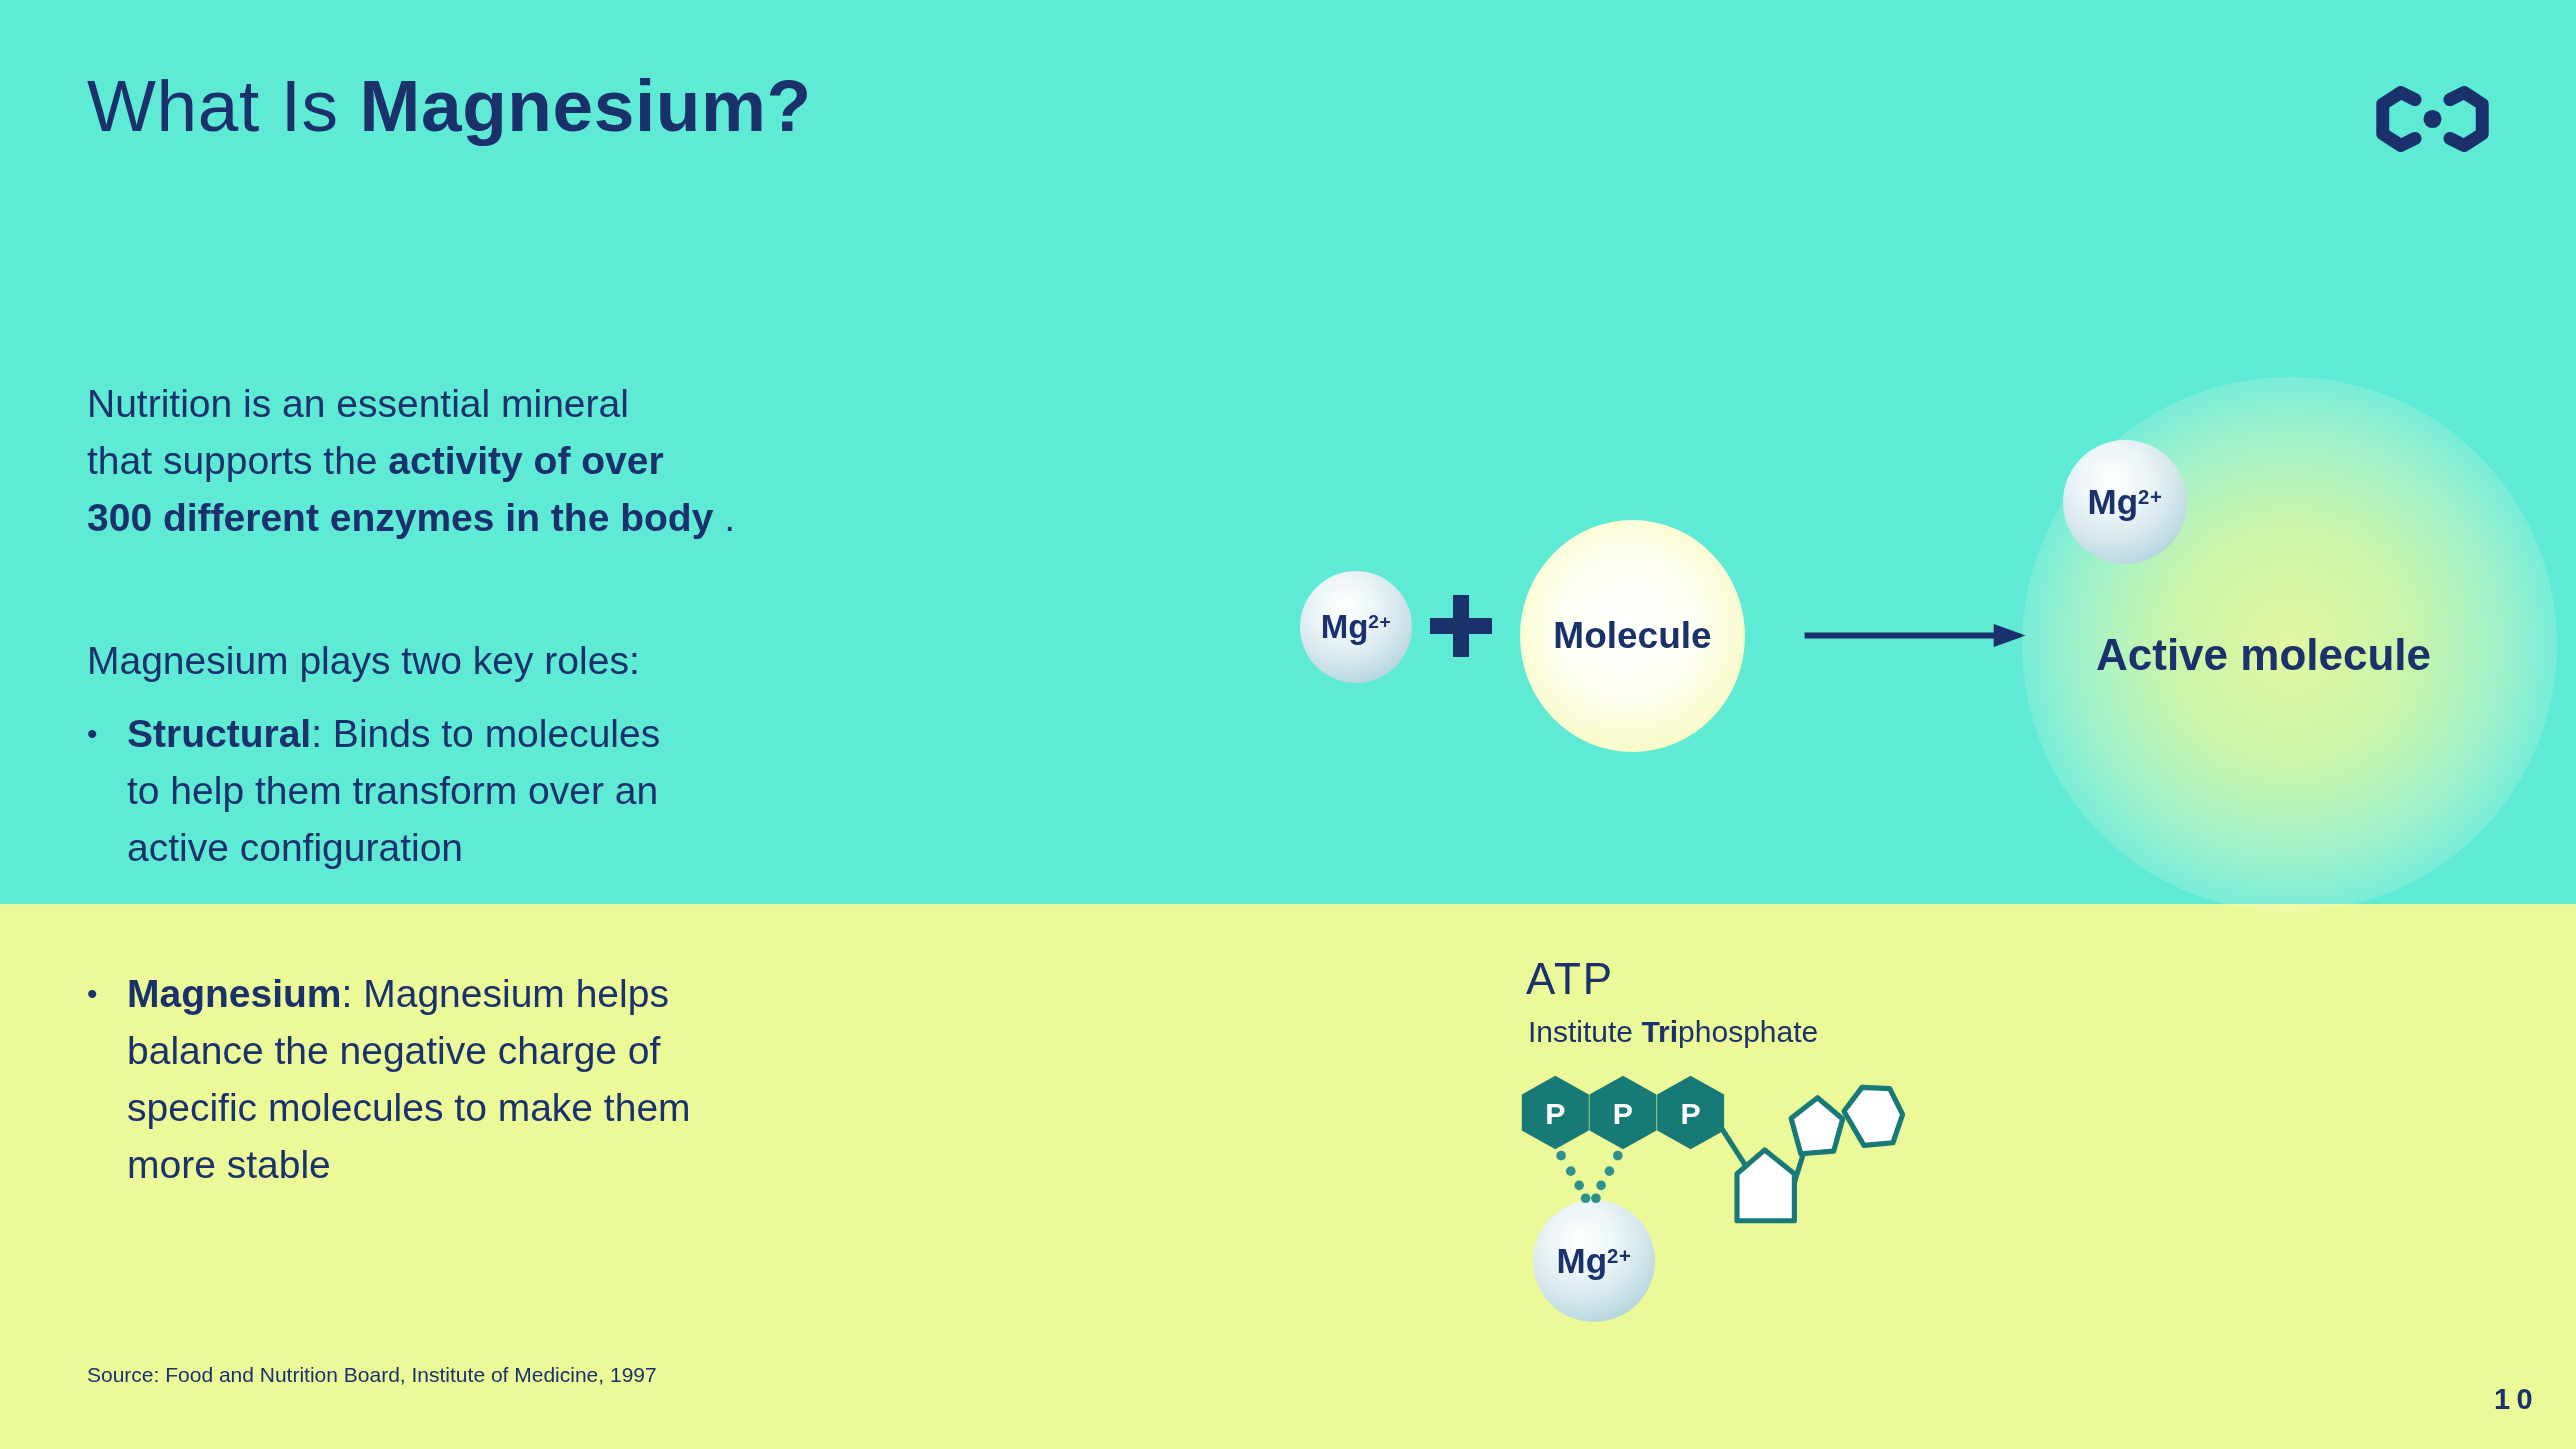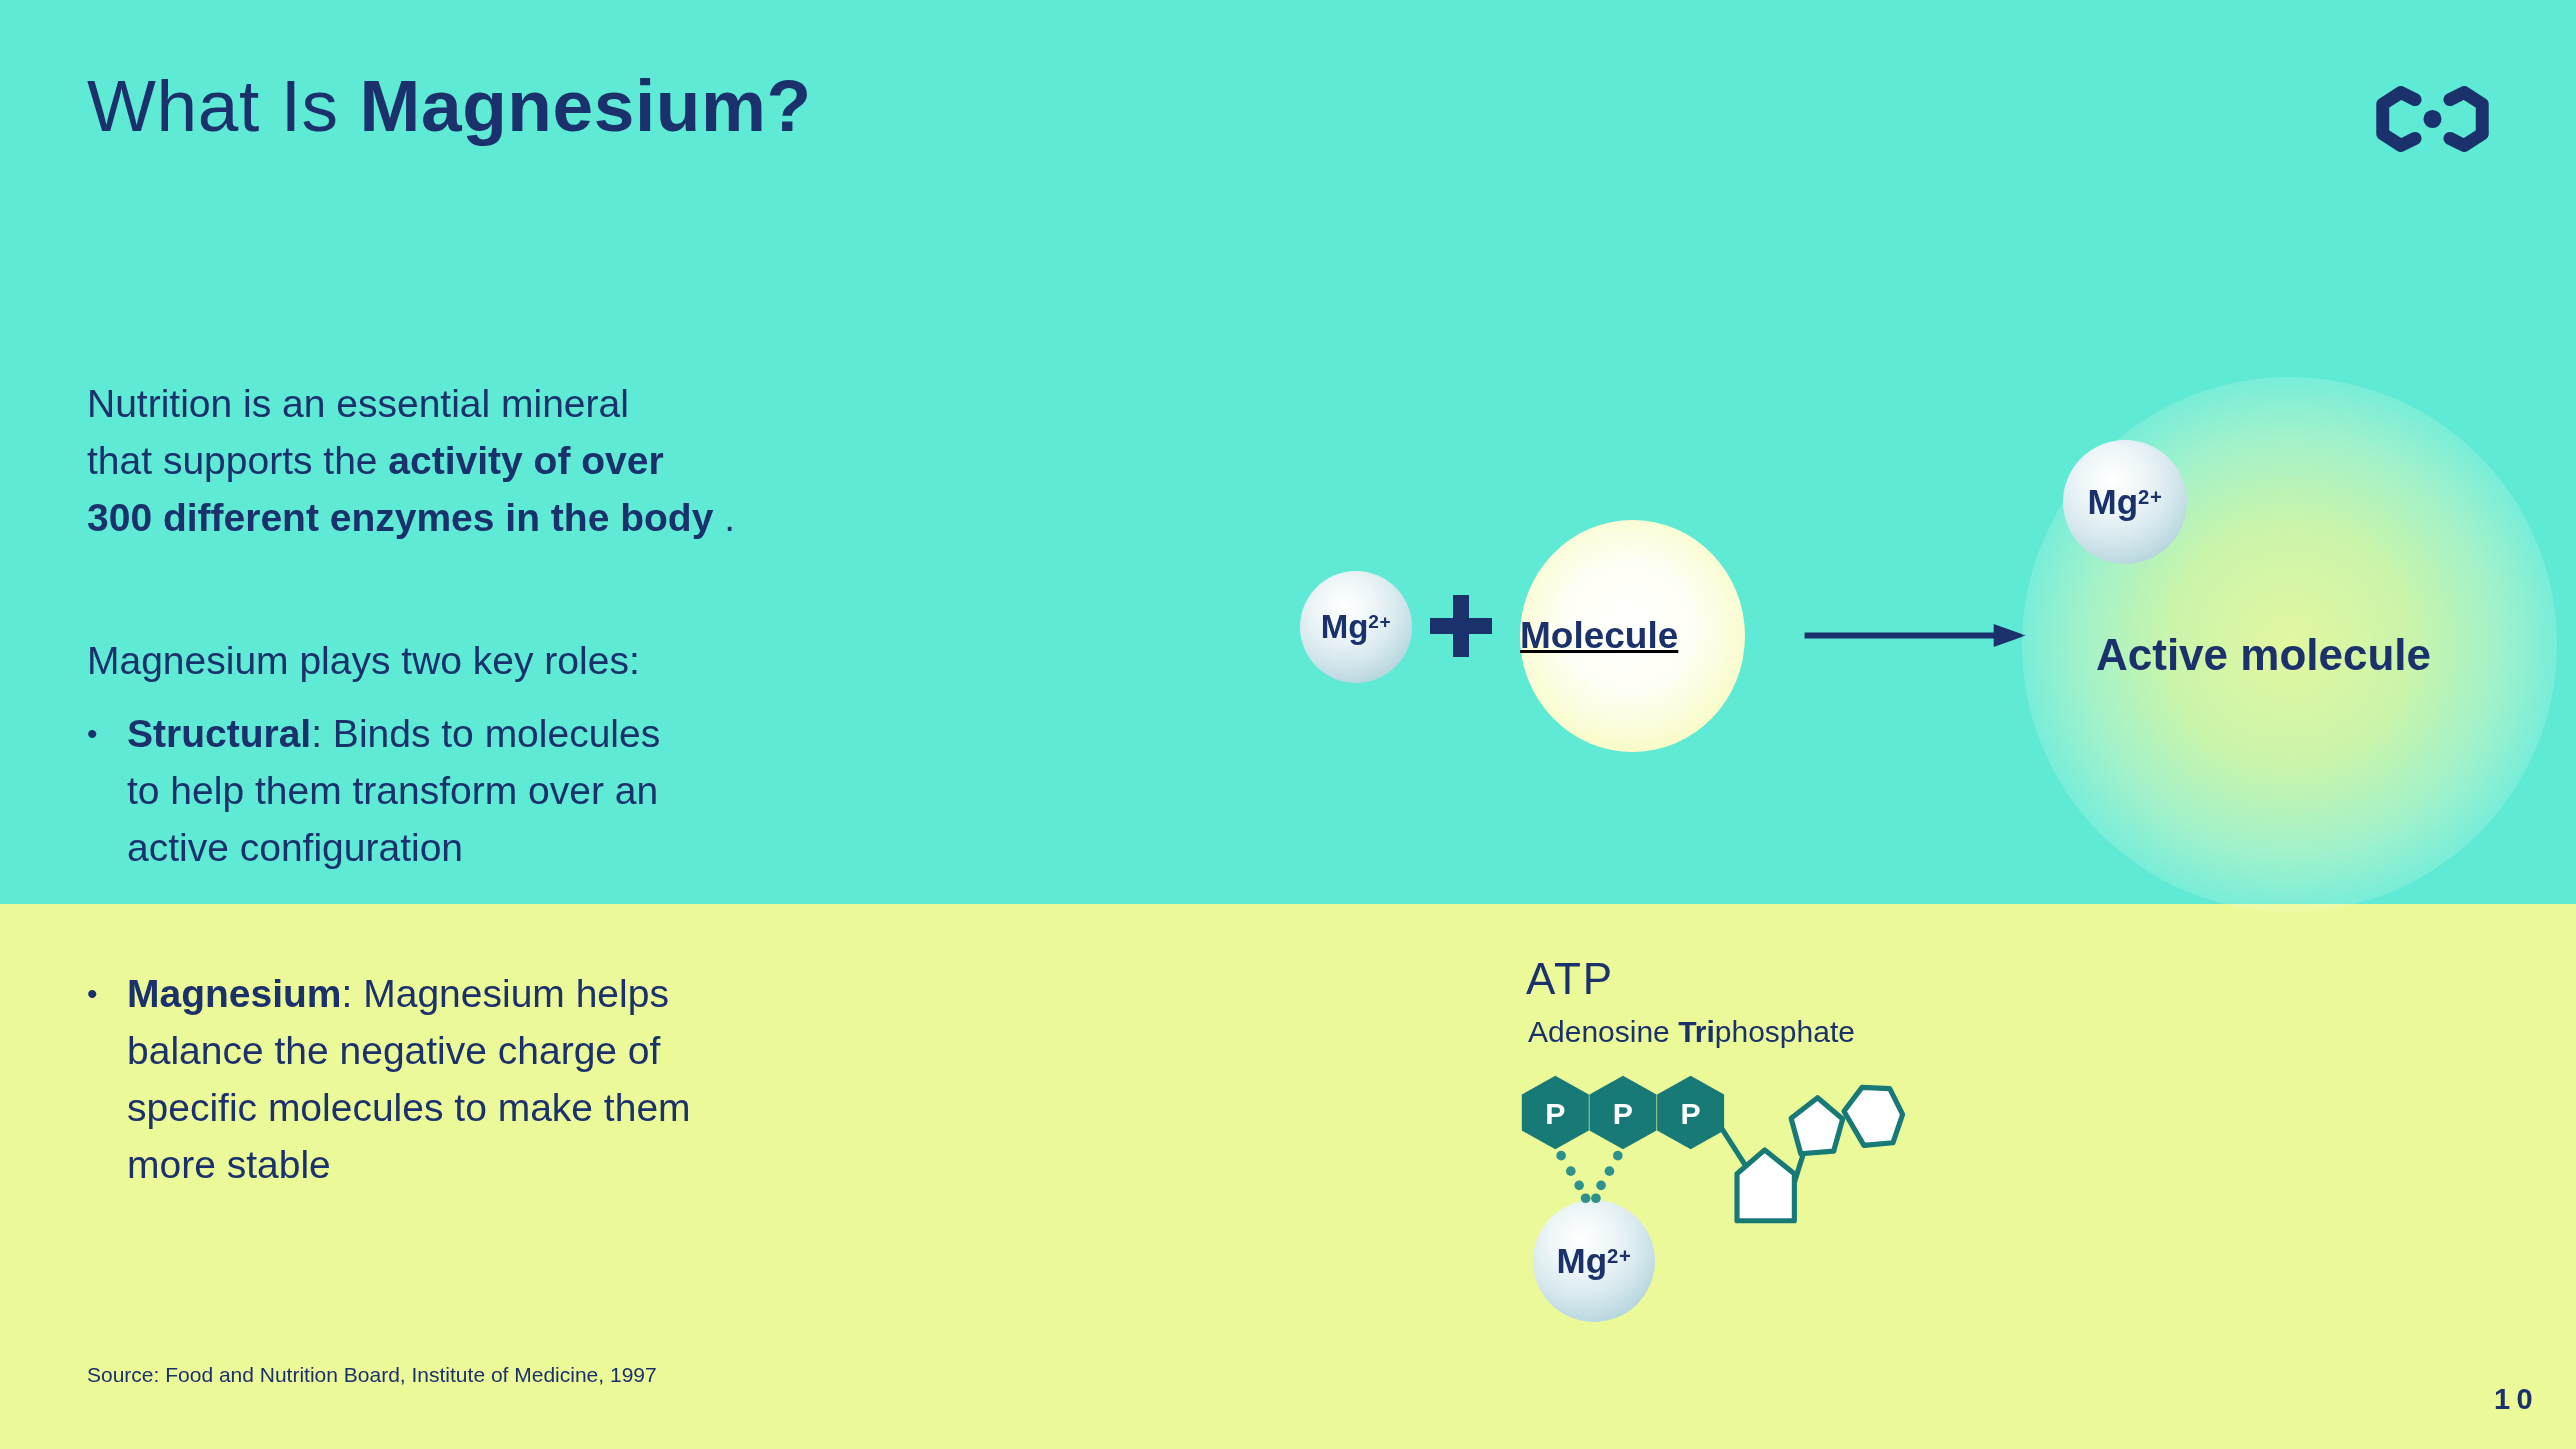--- a/index.html
+++ b/index.html
@@ -45,21 +45,21 @@
     display: flex; align-items: center; justify-content: center;
   }
   .mg-label { color: #1a316b; font-weight: 700; white-space: nowrap; }
   .mg-label sup { font-size: 58%; position: relative; top: 0.12em; letter-spacing: 0.6px; }
 
   .molecule-sphere {
     position: absolute; left: 1520px; top: 520px;
     width: 225px; height: 232px; border-radius: 50%;
     background: radial-gradient(circle at 48% 46%,
       #ffffff 0%, #fefff4 38%, #fafcd2 66%, #f4f9b0 88%, #f0f8a6 100%);
-    display: flex; align-items: center;  text-decoration: underline;
+    display: flex; align-items: center; justify-content: center;
   }
   .molecule-label { color: #1a316b; font-weight: 700; font-size: 37px; }
 
   .plus-icon {
     position: absolute; left: 1430px; top: 595px; width: 62px; height: 62px;
   }
   .plus-icon::before, .plus-icon::after {
     content: ""; position: absolute; background: #1a316b;
   }
   .plus-icon::before { left: 0; top: 22.5px; width: 62px; height: 16.7px; }
@@ -166,21 +166,21 @@
   <div class="active-glow"></div>
 
   <div class="sphere-blue" style="left:2063px; top:440px; width:124px; height:124px;">
     <span class="mg-label" style="font-size:35px;"><span>Mg</span><sup>2+</sup></span>
   </div>
 
   <div class="active-label">Active molecule</div>
 
   <div class="atp-title">ATP</div>
 
-  <div class="atp-subtitle"><span>Adenosine </span><b>Tri</b><span>phosphate</span></div>
+  <div class="atp-subtitle"><span>Institute </span><b>Tri</b><span>phosphate</span></div>
 
   <div class="sphere-blue" style="left:1533px; top:1200px; width:122px; height:122px;">
     <span class="mg-label" style="font-size:35px;"><span>Mg</span><sup>2+</sup></span>
   </div>
 
   <svg class="atp-svg" width="451" height="200" viewBox="2340 1655 700 310">
 
     <line x1="2669" y1="1745" x2="2712" y2="1812" stroke="#187a77" stroke-width="8" stroke-linecap="round"></line>
     <line x1="2784" y1="1842" x2="2799" y2="1794" stroke="#187a77" stroke-width="8" stroke-linecap="round"></line>
 

